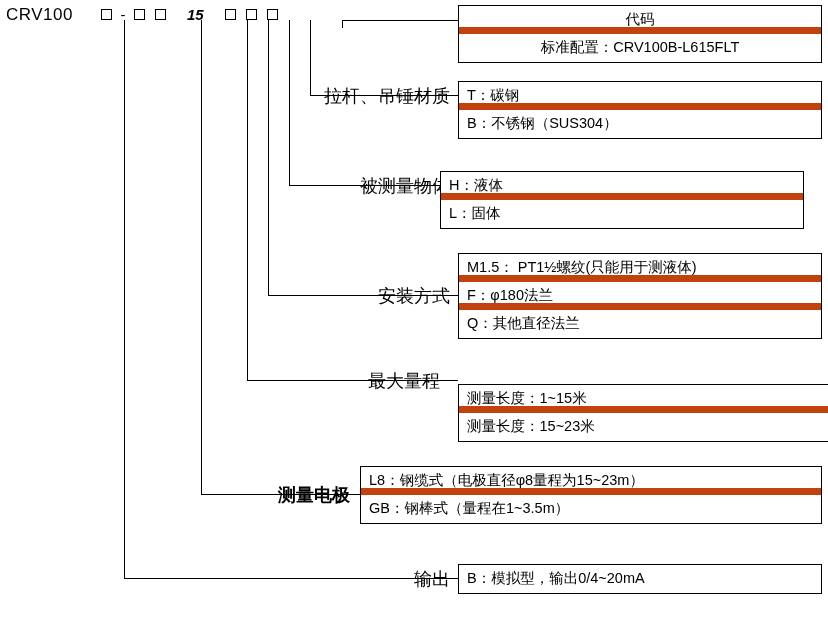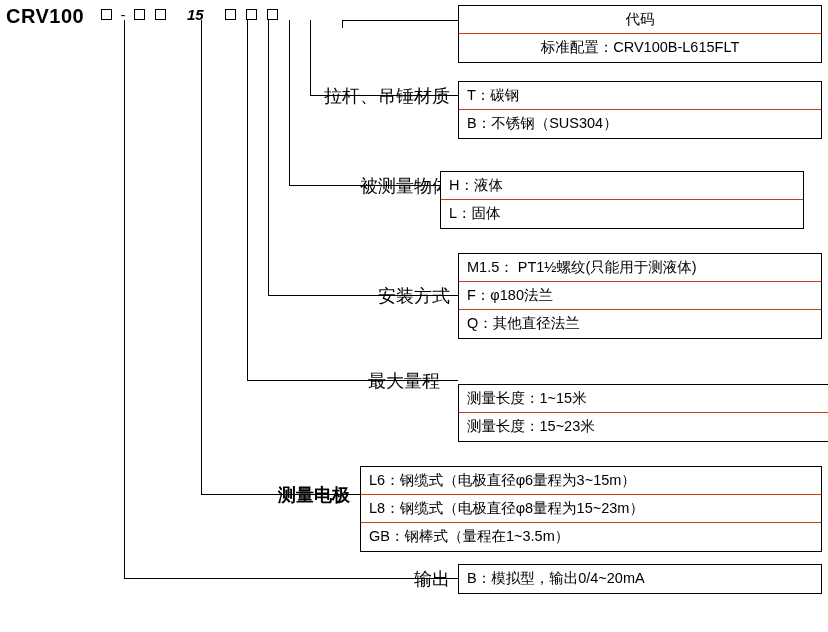--- a/index.html
+++ b/index.html
@@ -17,22 +17,22 @@
     height: 632px;
     background: #ffffff;
     overflow: hidden;
   }
   .abs { position: absolute; }
 
   
   .model-code {
     left: 6px;
     top: 5px;
-    font-size: 20px;
-    font-weight: bold;
+    font-size: 17px;
+    font-weight: normal;
     letter-spacing: 0.5px;
   }
   .slot-row {
     left: 96px;
     top: 6px;
     display: flex;
     align-items: center;
     font-size: 15px;
   }
   .slot {
@@ -68,21 +68,21 @@
   }
 
   
   .tbl {
     position: absolute;
     border: 1px solid #000;
     box-sizing: border-box;
     background: #fff;
   }
   .tbl .row {
-    border-bottom: 1px solid #c2410c;
+    border-bottom: 7px solid #c2410c;
     box-sizing: border-box;
     height: 28px;
     line-height: 26px;
     padding: 0 8px;
     font-size: 14.5px;
     white-space: nowrap;
     overflow: hidden;
   }
   .tbl .row:last-child { border-bottom: none; }
   .tbl .row.center { text-align: center; }
@@ -158,21 +158,20 @@
   </div>
 
   <div class="label" style="left:240px; top:369px; width:200px;">最大量程</div>
   <div class="tbl" style="left:458px; top:364px; width:400px;margin-top:20px;">
     <div class="row">测量长度：1~15米</div>
     <div class="row">测量长度：15~23米</div>
   </div>
 
   <div class="label" style="left:160px; top:483px; width:190px; text-align:right;font-weight:bold;">测量电极</div>
   <div class="tbl" style="left:360px; top:466px; width:462px;">
-    <div class="row">L6：钢缆式（电极直径φ6量程为3~15m）</div>
     <div class="row">L8：钢缆式（电极直径φ8量程为15~23m）</div>
     <div class="row">GB：钢棒式（量程在1~3.5m）</div>
   </div>
 
   <div class="label" style="left:250px; top:567px; width:200px;">输出</div>
   <div class="tbl" style="left:458px; top:564px; width:364px;">
     <div class="row">B：模拟型，输出0/4~20mA</div>
   </div>
 
 </div>

